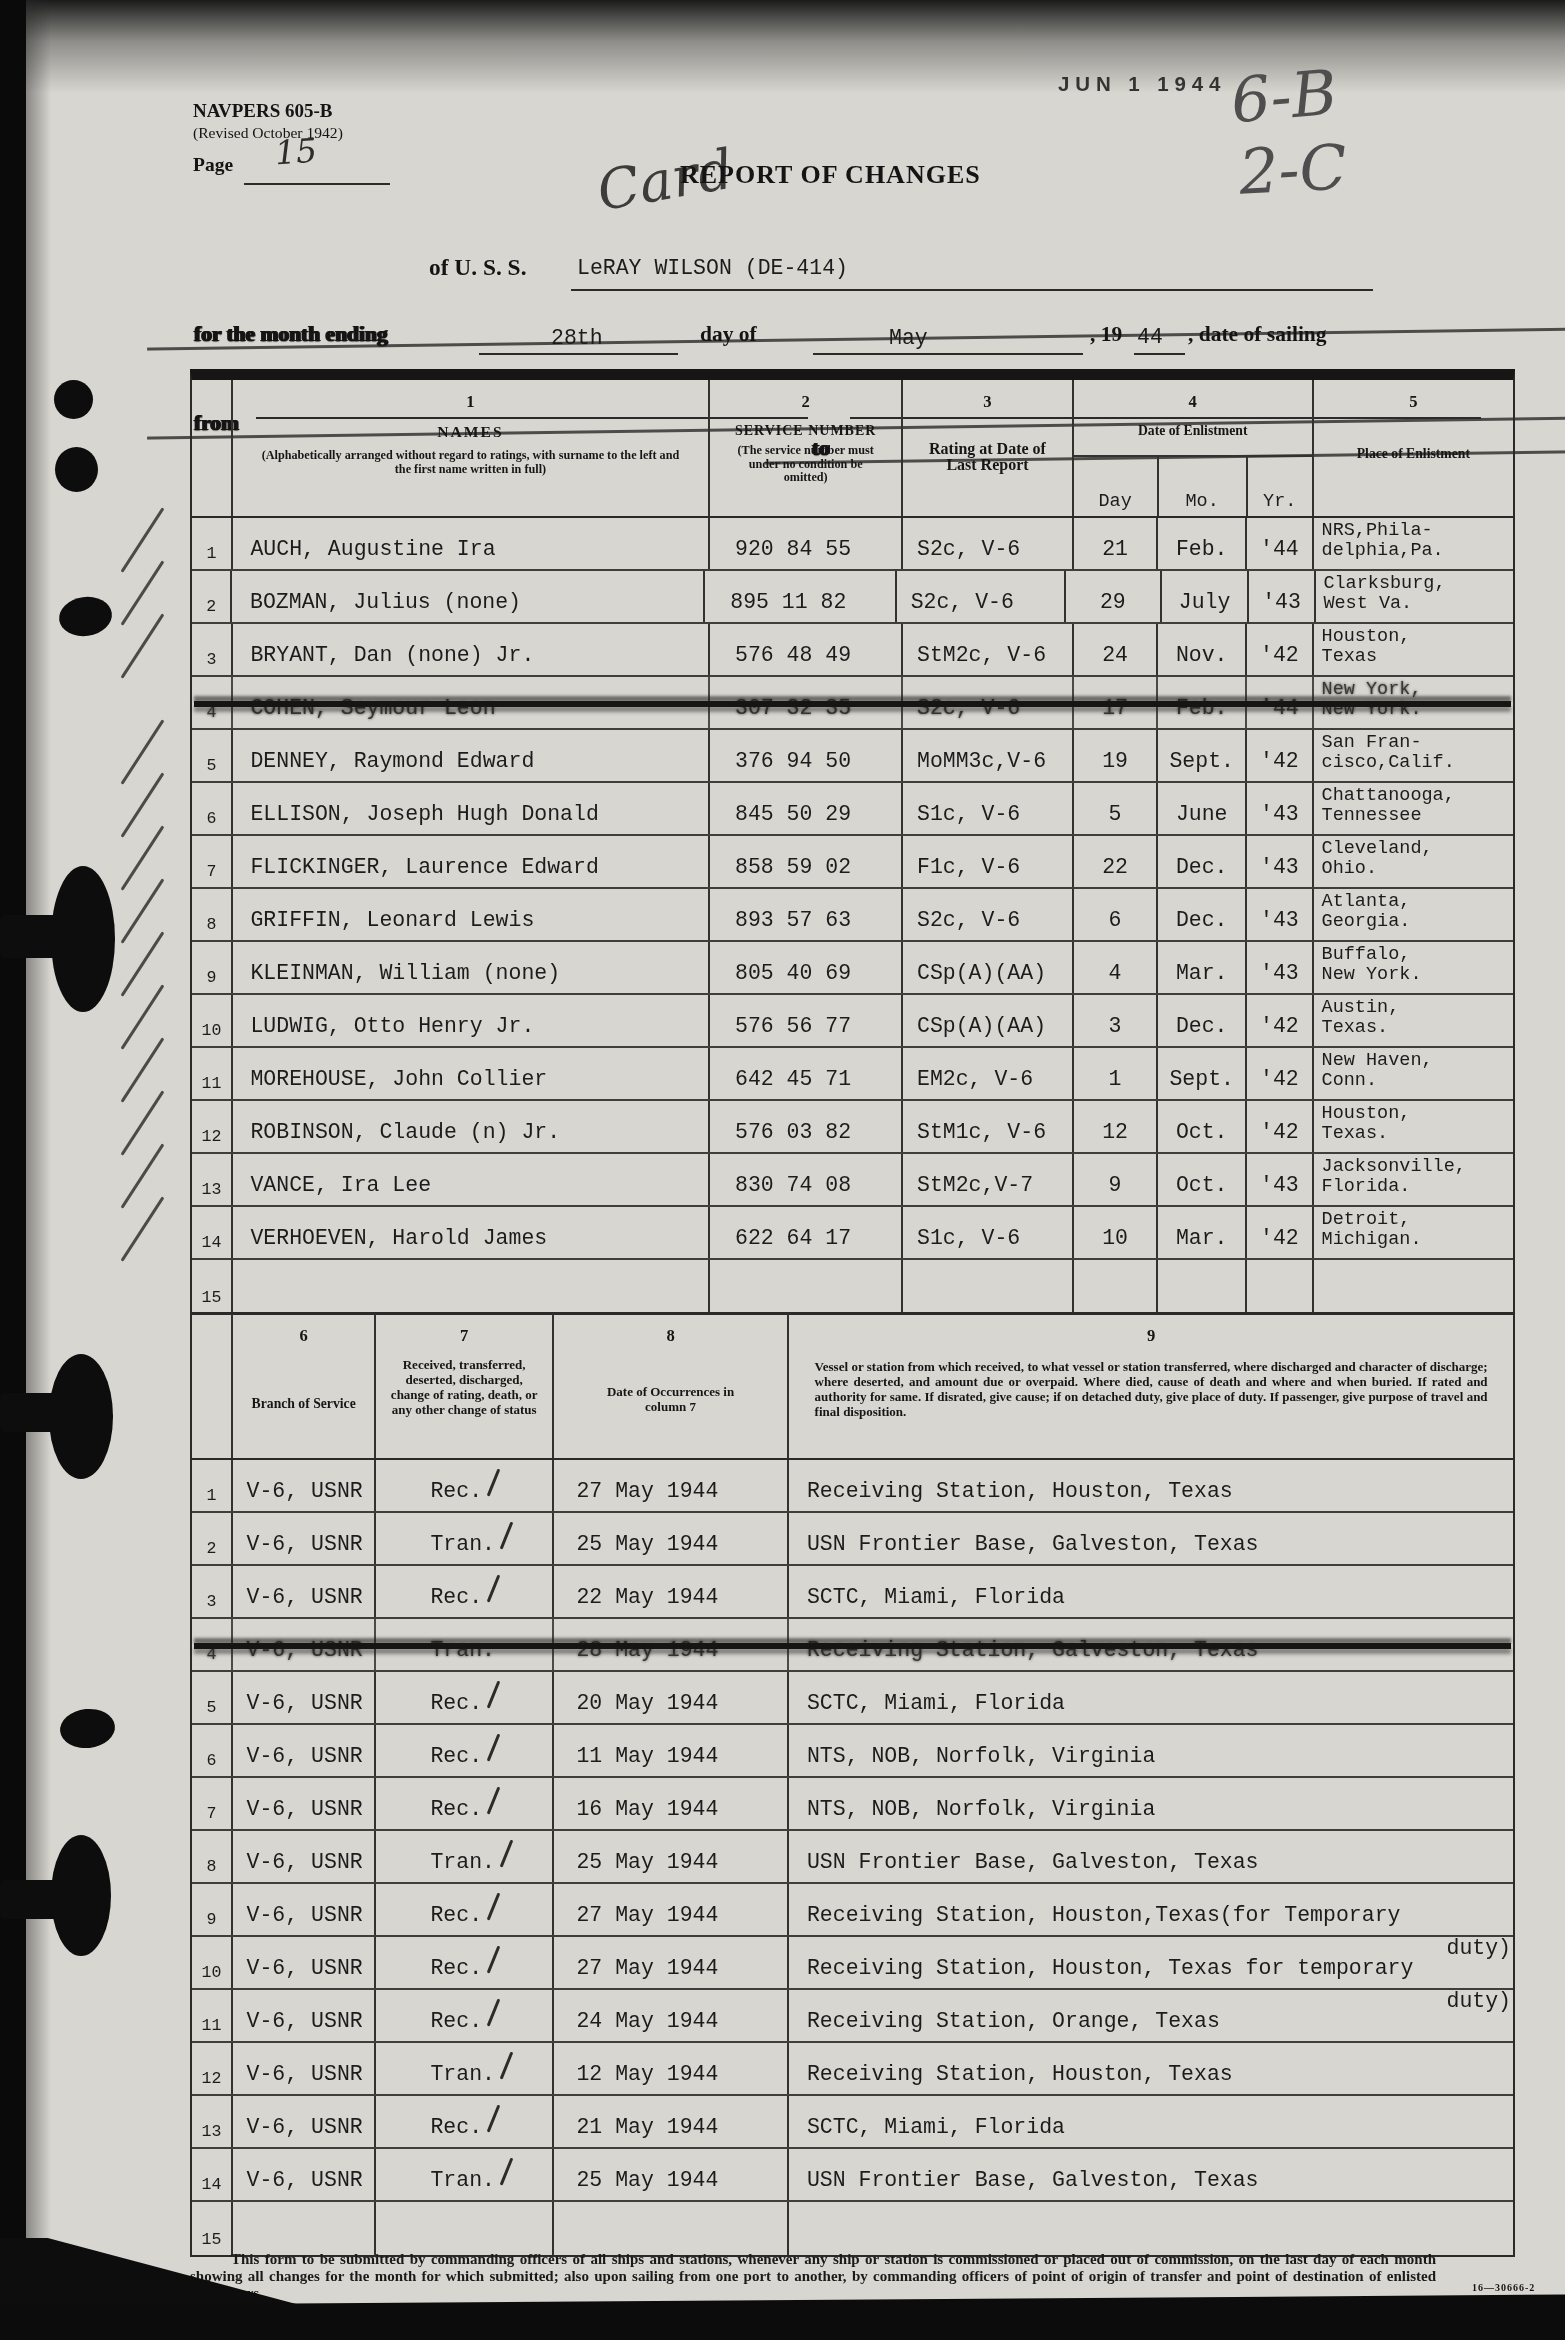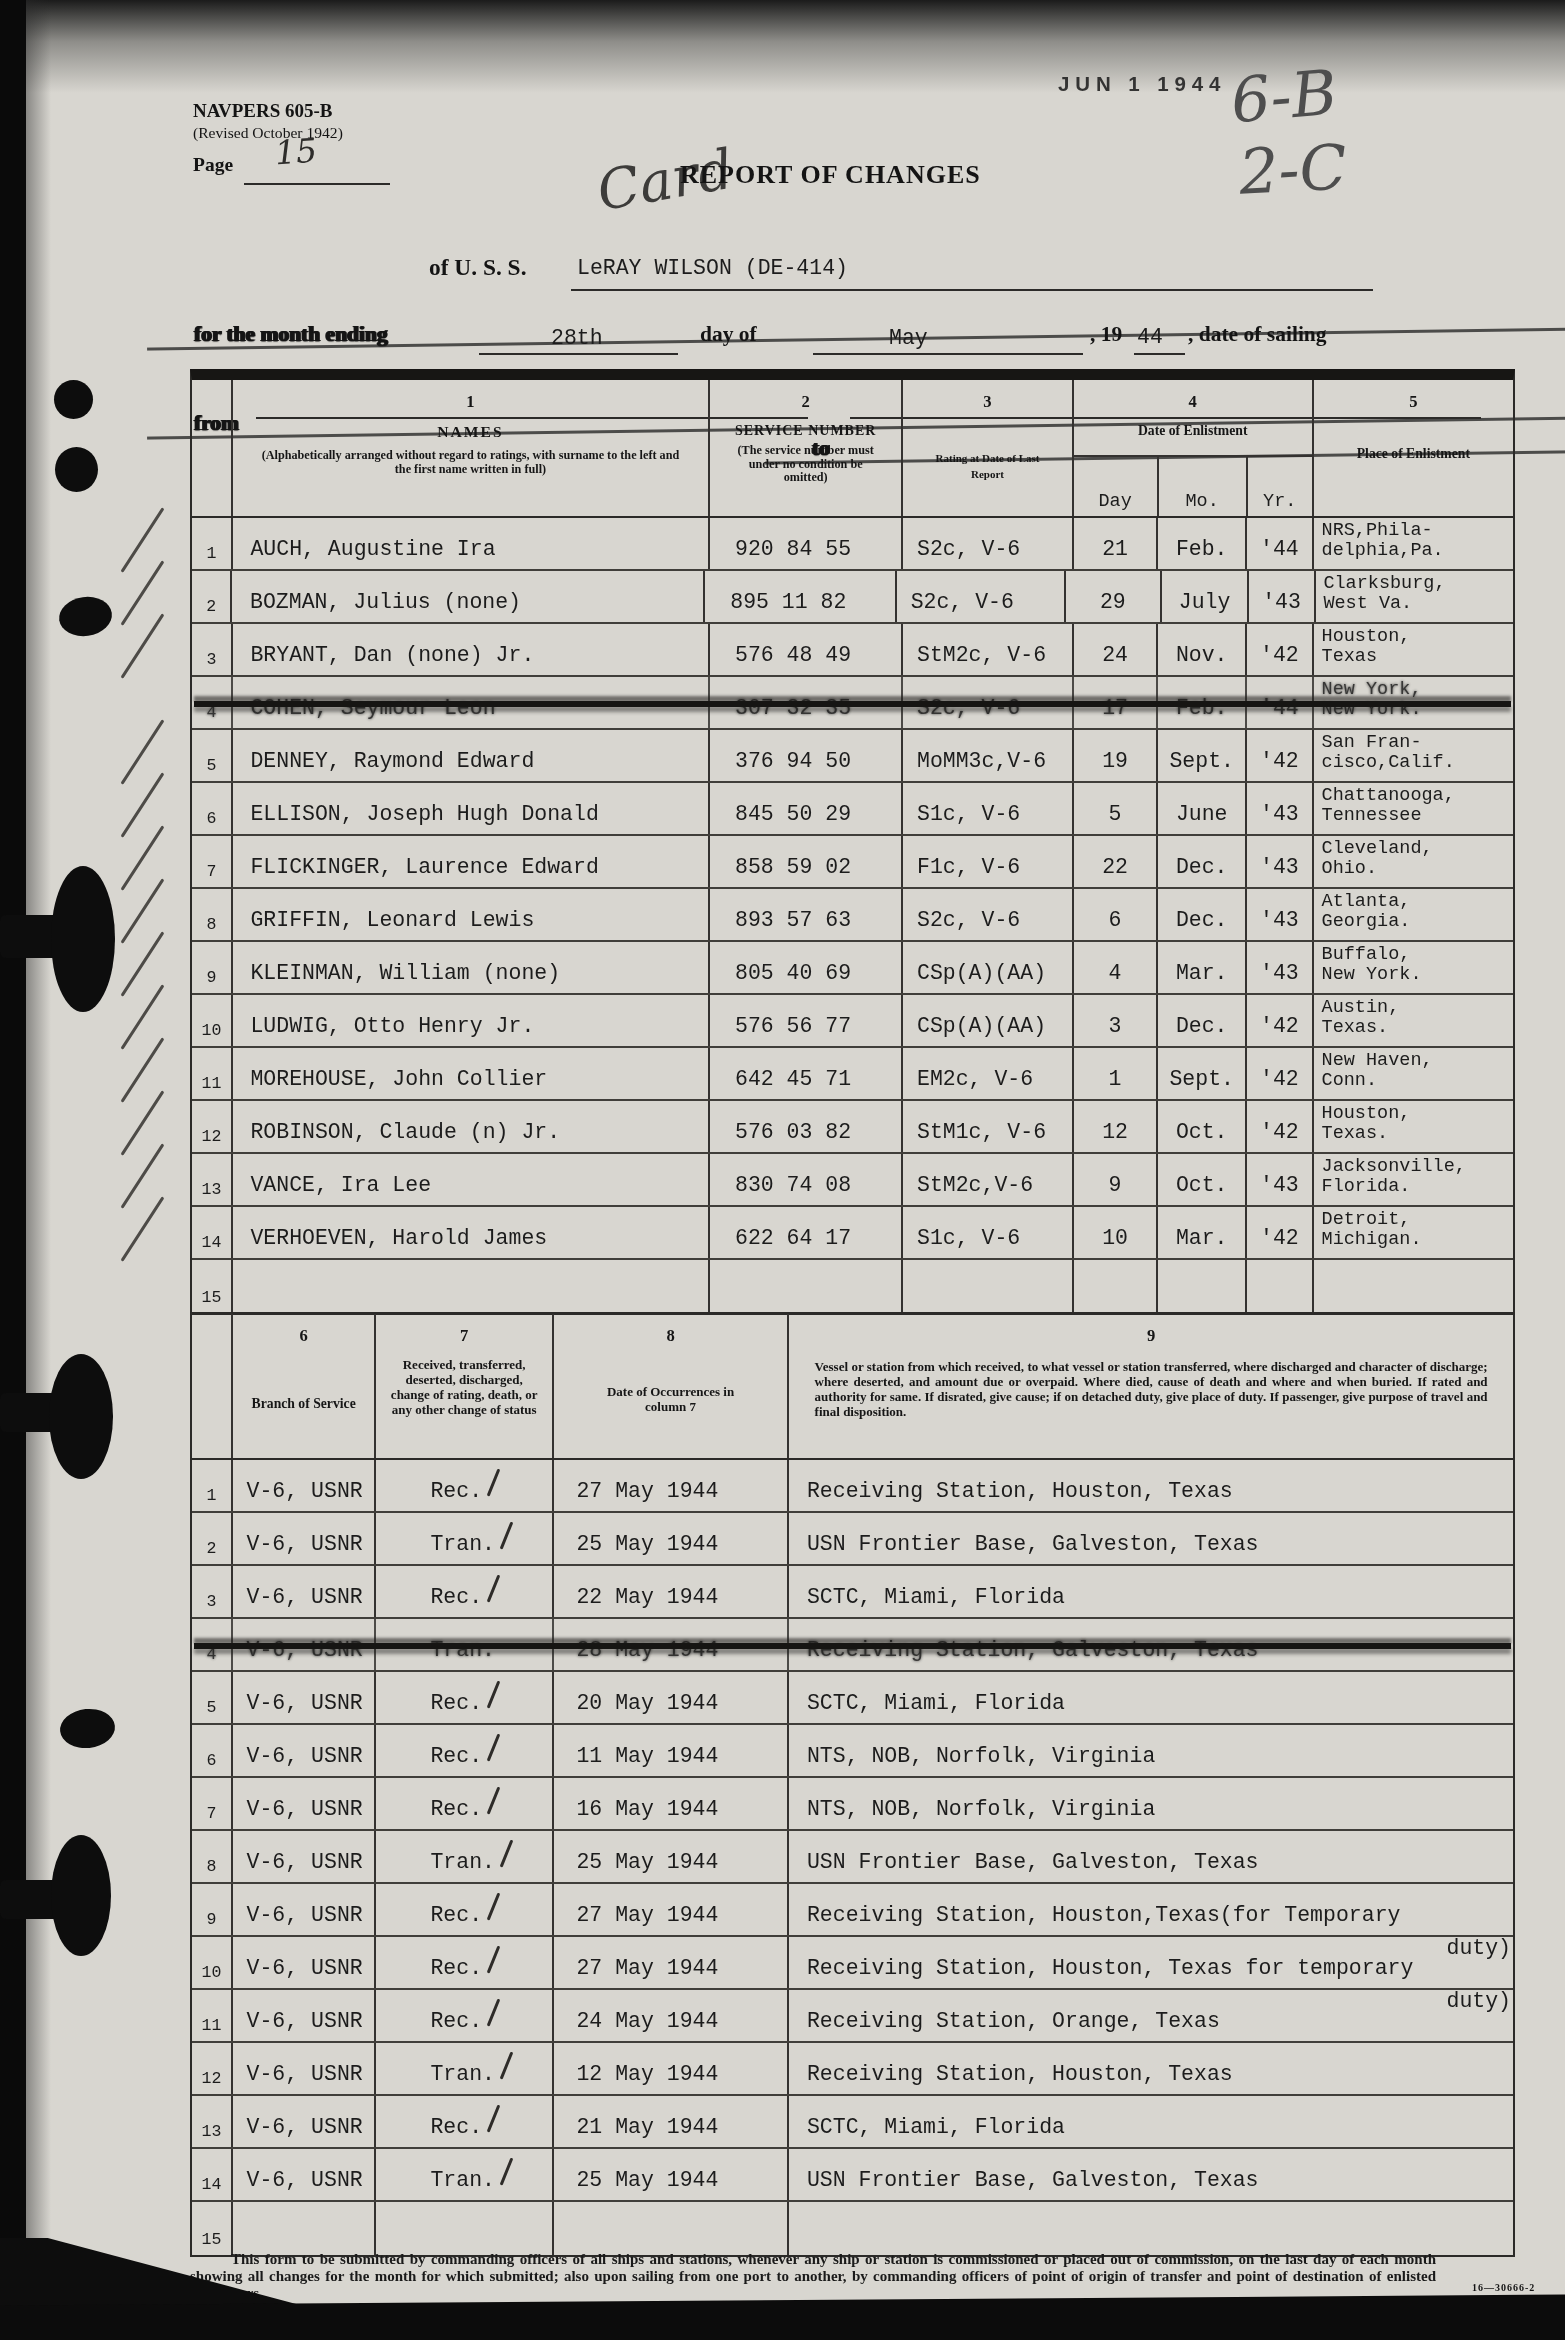--- a/index.html
+++ b/index.html
@@ -120,21 +120,21 @@
         <div class="ht" style="font-size:15.6px;letter-spacing:2px;">NAMES</div>
         <div class="ht" style="font-size:12.2px;font-weight:bold;width:429px;margin-top:7.8px;line-height:13.7px;">(Alphabetically arranged without regard to ratings, with surname to the left and the first name written in full)</div>
       </div>
       <div class="hc" style="width:194px;">
         <div class="colnum">2</div>
         <div class="ht" style="font-size:14px;letter-spacing:1px;">SERVICE NUMBER</div>
         <div class="ht" style="font-size:12.2px;width:156px;margin-top:4.9px;line-height:13.7px;">(The service number must under no condition be omitted)</div>
       </div>
       <div class="hc" style="width:171px;justify-content:flex-start;">
         <div class="colnum">3</div>
-        <div class="ht" style="font-size:11px;width:127px;margin-top:28px;line-height:15.6px;">Rating at Date of Last Report</div>
+        <div class="ht" style="font-size:16px;width:127px;margin-top:18px;line-height:15.6px;">Rating at Date of Last Report</div>
       </div>
       <div class="hc" style="width:241px;">
         <div class="colnum">4</div>
         <div class="ht" style="font-size:13.7px;">Date of Enlistment</div>
         <div style="display:flex;width:100%;border-top:2px solid #343230;margin-top:15.6px;flex:1;box-sizing:border-box;">
           <div class="type" style="width:85px;border-right:2px solid #343230;box-sizing:border-box;display:flex;align-items:flex-end;justify-content:center;font-size:18.5px;padding-bottom:3.9px;">Day</div>
           <div class="type" style="width:89px;border-right:2px solid #343230;box-sizing:border-box;display:flex;align-items:flex-end;justify-content:center;font-size:18.5px;padding-bottom:3.9px;">Mo.</div>
           <div class="type" style="flex:1;display:flex;align-items:flex-end;justify-content:center;font-size:18.5px;padding-bottom:3.9px;">Yr.</div>
         </div>
       </div>
@@ -312,21 +312,21 @@
         <div class="c type place" style="width:200px;padding-left:7.8px;">Houston,
 Texas.</div>
       </div>
         <div class="row">
         <div class="c cnum type" style="width:41px;">
             <span class="slash"></span>
             <span>13</span>
           </div>
         <div class="c type" style="width:479px;padding-left:17.6px;">VANCE, Ira Lee</div>
         <div class="c type" style="width:194px;padding-left:25px;">830 74 08</div>
-        <div class="c type" style="width:171px;padding-left:13.7px;">StM2c,V-6</div>
+        <div class="c type" style="width:171px;padding-left:13.7px;">StM2c,V-7</div>
         <div class="c type" style="width:85px;justify-content:center;">9</div>
         <div class="c type" style="width:89px;justify-content:center;">Oct.</div>
         <div class="c type" style="width:67px;justify-content:center;">'43</div>
         <div class="c type place" style="width:200px;padding-left:7.8px;">Jacksonville,
 Florida.</div>
       </div>
         <div class="row">
         <div class="c cnum type" style="width:41px;">
             <span class="slash"></span>
             <span>14</span>

